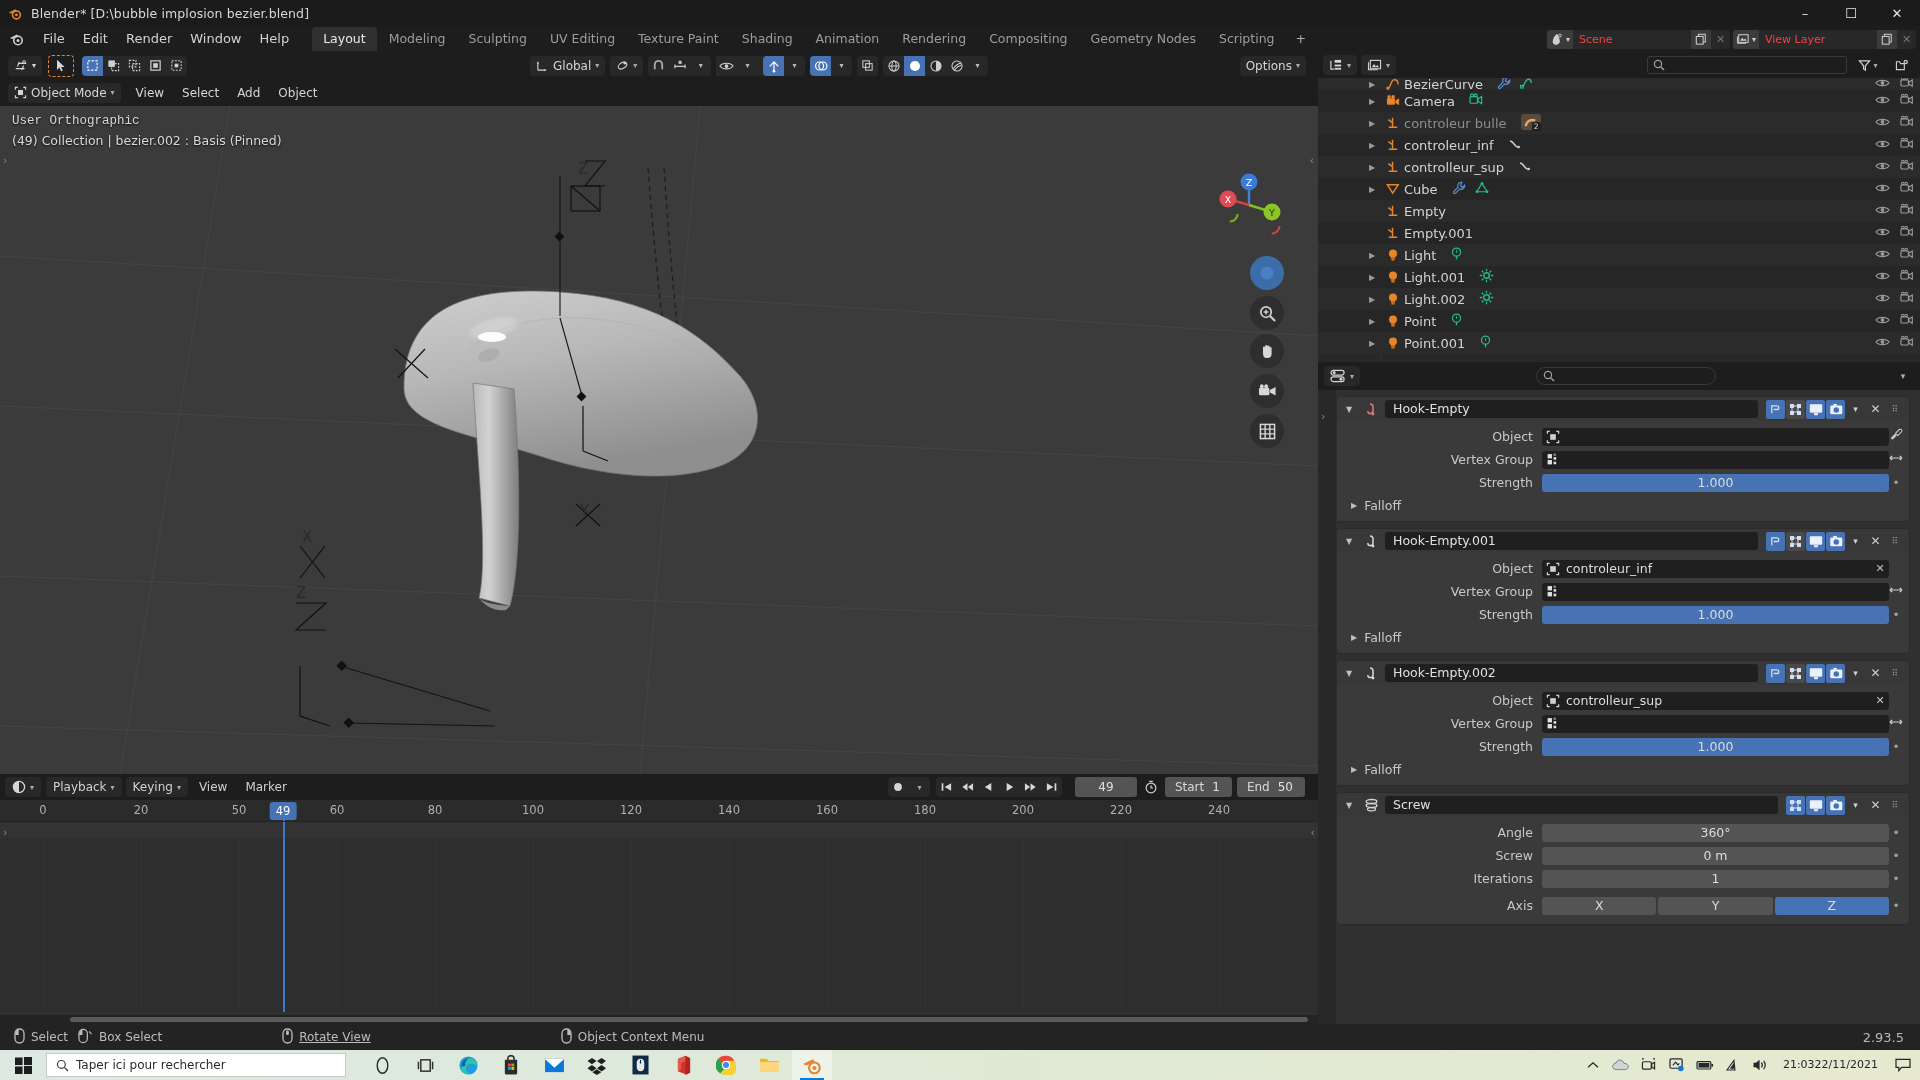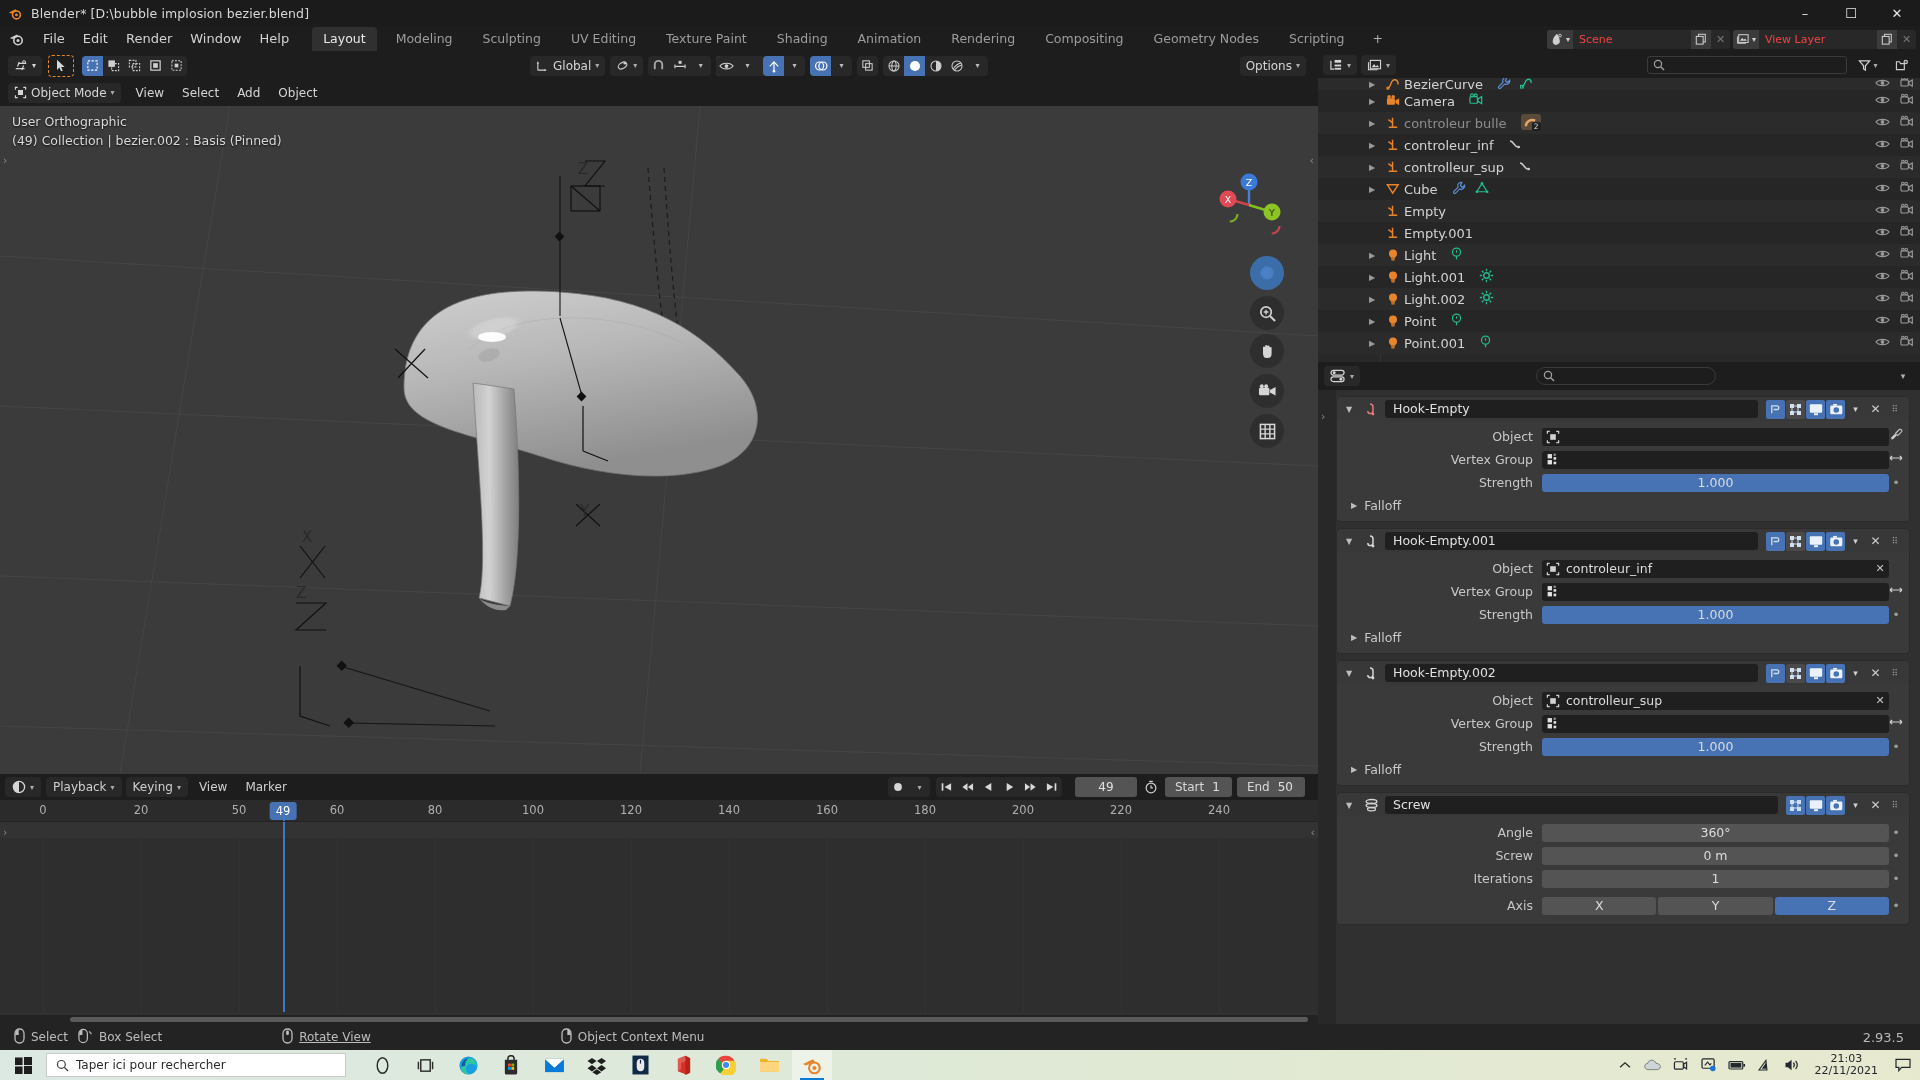--- a/index.html
+++ b/index.html
@@ -24,21 +24,21 @@
   .winctl div { width:46px; height:26px; display:flex; align-items:center; justify-content:center;
     color:#e6e6e6; font-size:13px; }
 
   
   .topbar {
     position:absolute; left:0; top:26px; width:1920px; height:26px;
     background:#1d1d1d; display:flex; align-items:center; color:#cfcfcf; font-size:12.5px;
   }
   .topbar .tlogo { width:34px; display:flex; align-items:center; justify-content:center; }
   .menu-item { padding:0 9px; height:20px; line-height:20px; border-radius:3px; color:#d2d2d2; font-size:13px;}
-  .wstabs { display:flex; align-items:flex-end; margin-left:14px; gap:8px; }
+  .wstabs { display:flex; align-items:flex-end; margin-left:14px; gap:1px; }
   .wstab { padding:4px 11px 5px; border-radius:4px 4px 0 0; color:#9d9d9d; font-size:12.5px; }
   .wstab.active { background:#303030; color:#e8e8e8; }
   .wstab.plus { color:#b0b0b0; padding:4px 9px 5px; }
 
   .topbar-right { position:absolute; right:4px; top:26px; height:26px; display:flex; align-items:center; gap:3px;}
   .pill { display:flex; align-items:center; height:19px; background:#282828; border-radius:3px; overflow:hidden; }
   .pill .ic { width:26px; height:19px; display:flex; align-items:center; justify-content:center; background:#3b3b3b; }
   .pill .txt { color:#ef4444; font-size:11px; padding:0 10px 0 6px; min-width:118px; height:19px; line-height:19px;}
   .pill .btn2 { width:20px; height:19px; display:flex; align-items:center; justify-content:center; background:#3b3b3b;}
   .pill .btnx { width:19px; height:19px; display:flex; align-items:center; justify-content:center; color:#777; font-size:11px;}
@@ -165,21 +165,21 @@
     display:flex; align-items:center; }
   .tb-start { width:46px; height:30px; display:flex; align-items:center; justify-content:center; }
   .tb-search { width:300px; height:24px; background:#fff; border:1px solid #c9c9c9;
     display:flex; align-items:center; gap:7px; padding-left:9px; color:#2b2b2b; font-size:12px;}
   .tb-icons { display:flex; align-items:center; gap:3px; margin-left:16px; }
   .tb-ico { width:40px; height:30px; display:flex; align-items:center; justify-content:center; position:relative;}
   .tb-ico.active { background:rgba(255,255,255,.45); }
   .tb-ico.active::after { content:''; position:absolute; bottom:0; left:8px; right:8px; height:2.5px; background:#0a7cd6;}
   .tray { position:absolute; right:0; display:flex; align-items:center; gap:0; height:30px; }
   .tray-ico { width:28px; height:30px; display:flex; align-items:center; justify-content:center; color:#22282c;}
-  .clock { display:flex; flex-direction:column; align-items:center; justify-content:center;
+  .clock { display:flex; flex-direction:row; align-items:center; justify-content:center;
     font-size:11px; color:#21262a; line-height:12.5px; padding:0 8px; }
   .notif { width:34px; height:30px; display:flex; align-items:center; justify-content:center;}
 
   .edge-arrow { position:absolute; color:#8a8a8a; font-size:11px; }
 </style>
 </head>
 <body>
 
 <div class="winbar">
   <span class="blender-logo">
@@ -525,21 +525,21 @@
       </g>
 
       <g fill="#2a2a2a" font-size="15" font-family="DejaVu Sans, sans-serif">
         <text x="578" y="68">Z</text>
         <text x="580" y="410">Y</text>
         <text x="302" y="436">X</text>
         <text x="296" y="492">Z</text>
       </g>
     </svg>
 
-    <div class="vp-text" style="left:12px; top:8px;">User Orthographic</div>
+    <div class="vp-text" style="left:12px; top:8px;font-family:Liberation Mono, monospace;">User Orthographic</div>
     <div class="vp-text" style="left:12px; top:27px;">(49) Collection | bezier.002 : Basis (Pinned)</div>
 
     <div class="axis-gizmo">
       <svg width="78" height="78" viewBox="0 0 78 78">
         <line x1="39" y1="39" x2="39" y2="16" stroke="#4a7fd4" stroke-width="2.4"></line>
         <line x1="39" y1="39" x2="62" y2="46" stroke="#84c020" stroke-width="2.4"></line>
         <line x1="39" y1="39" x2="18" y2="33" stroke="#d1434c" stroke-width="2.4"></line>
         <circle cx="39" cy="16" r="8.5" fill="#3b7ad6"></circle>
           <text x="39" y="20" fill="#fff" font-size="9.5" text-anchor="middle" font-family="DejaVu Sans, sans-serif">Z</text>
         <circle cx="62" cy="46" r="8.5" fill="#8cc425"></circle>

